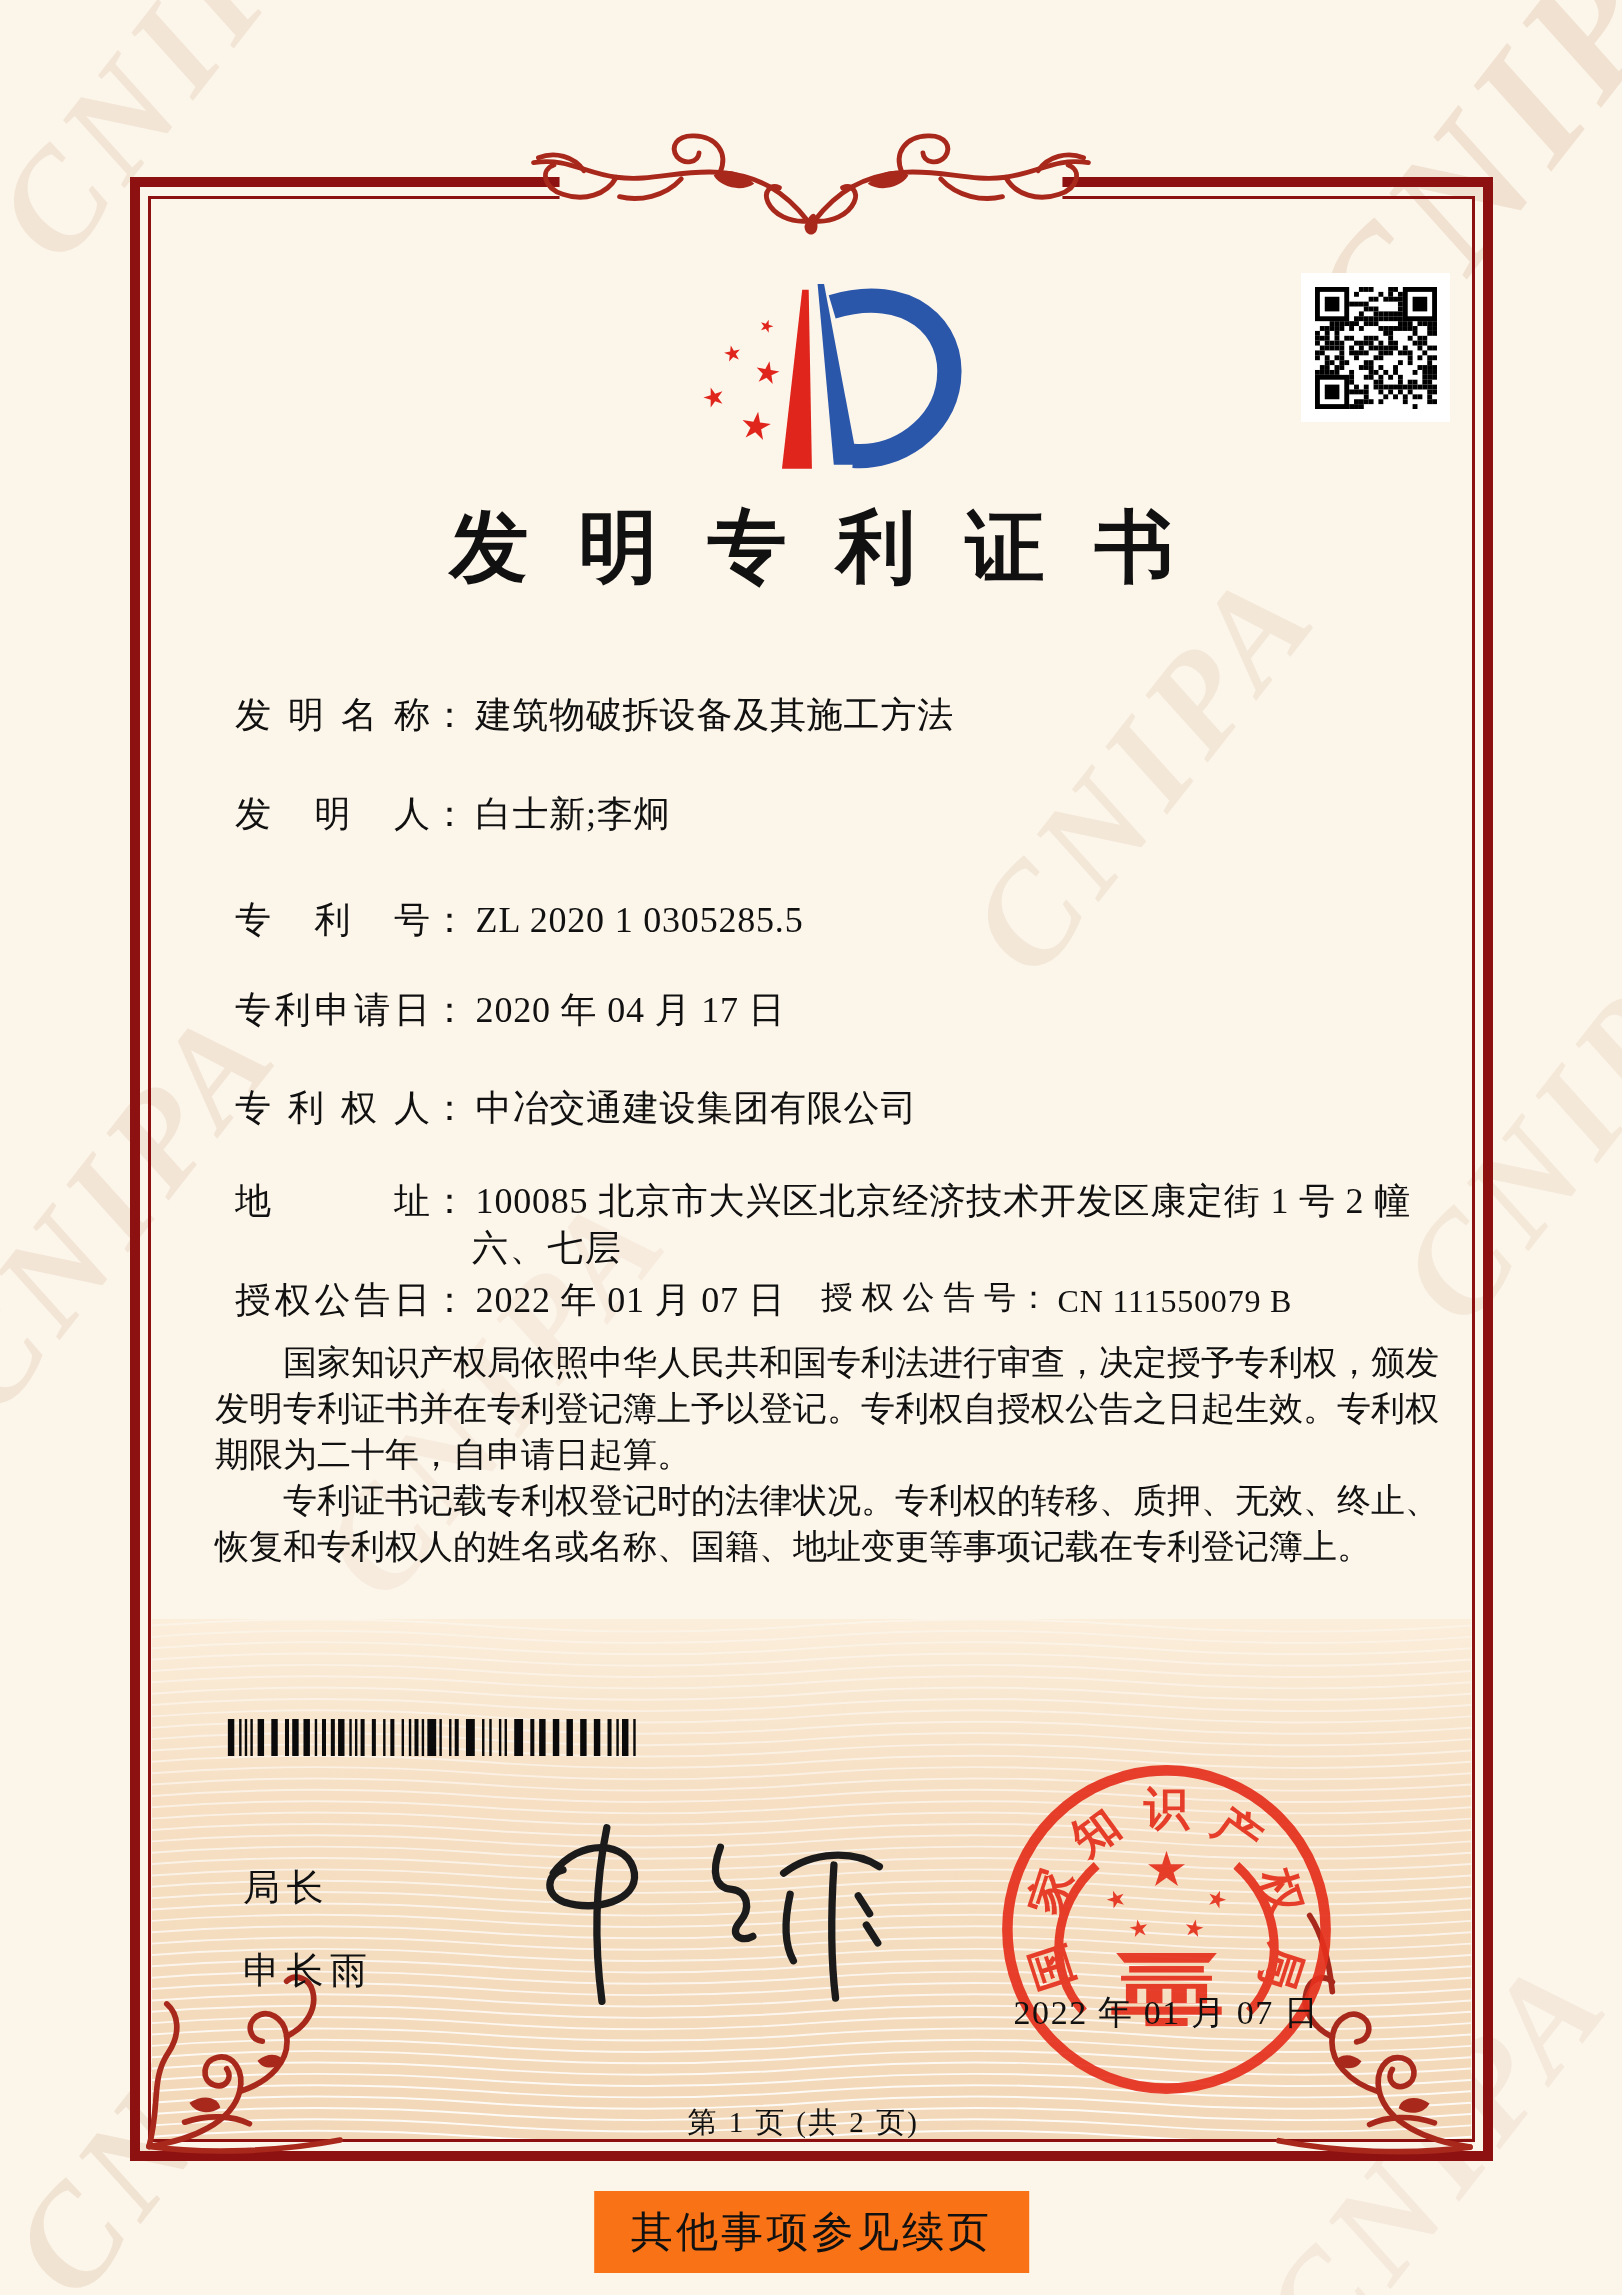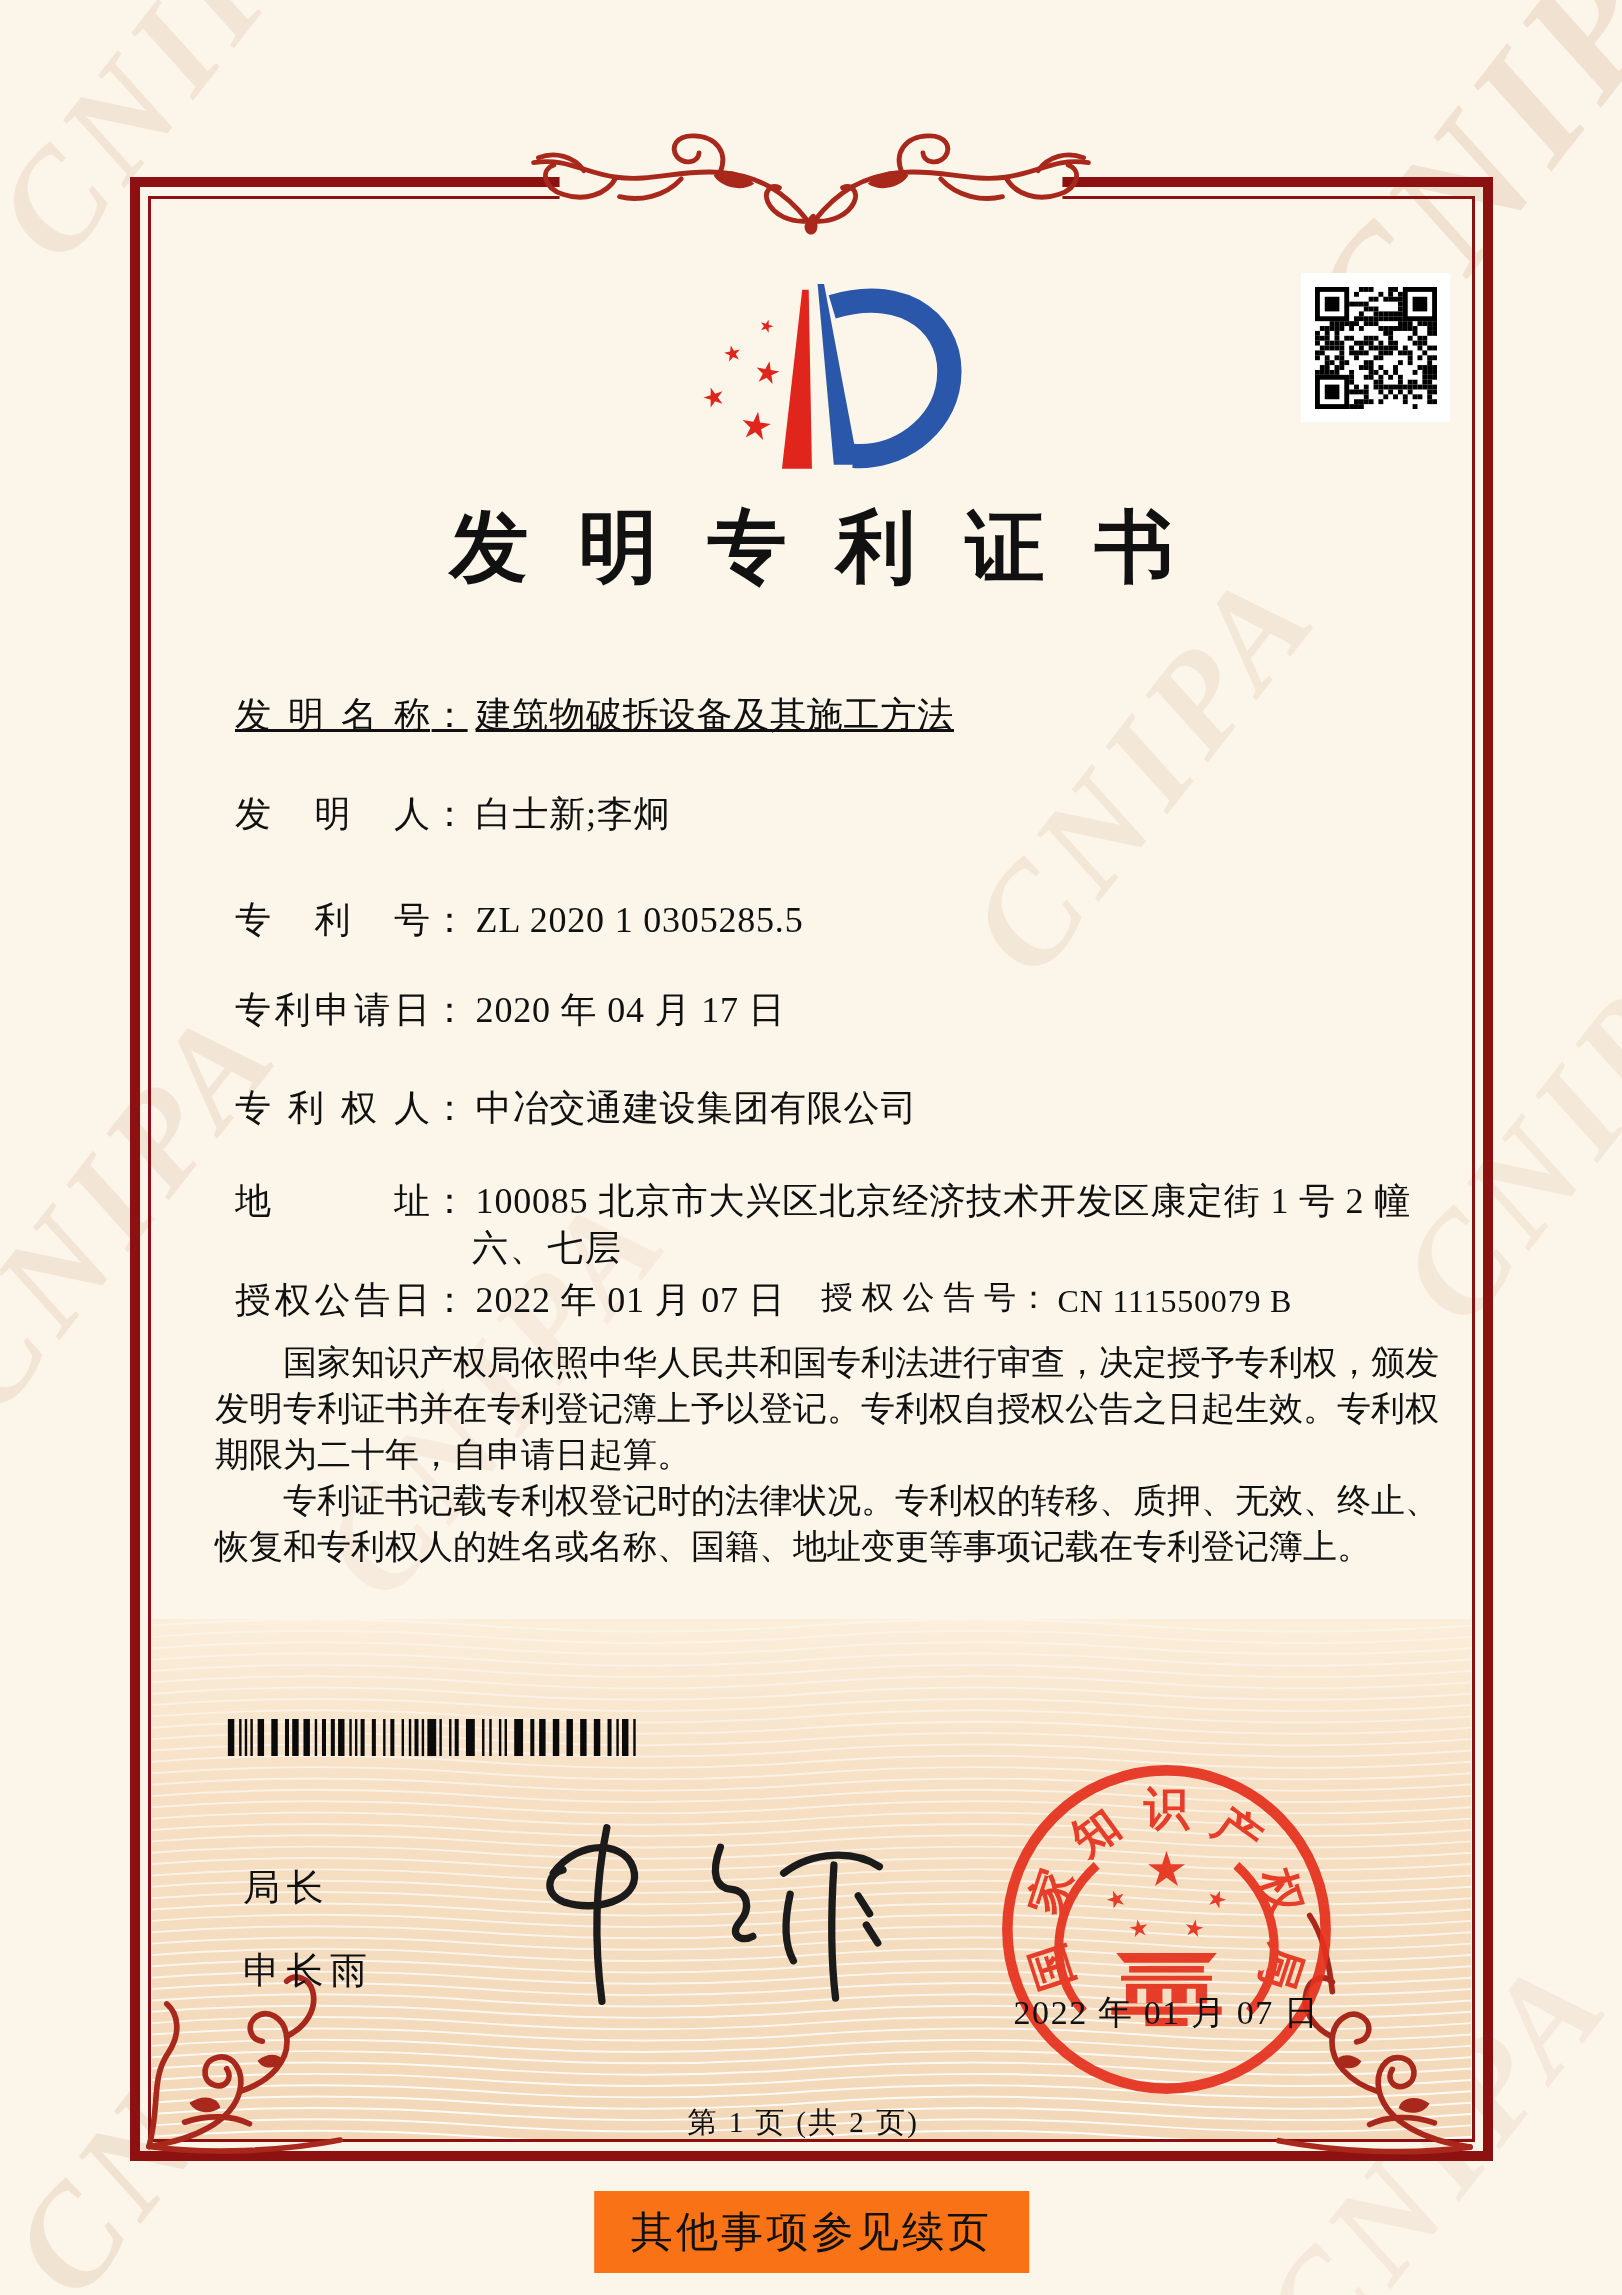--- a/index.html
+++ b/index.html
@@ -42,21 +42,21 @@
 
   .title{position:absolute;left:50%;top:495px;transform:translateX(-50%);
          font-size:79px;font-weight:bold;letter-spacing:50px;padding-left:50px;
          white-space:nowrap;}
 
   .row{position:absolute;left:235px;display:flex;align-items:baseline;
        font-size:36px;white-space:nowrap;}
   .flabel{display:inline-block;width:195px;text-align:justify;text-align-last:justify;}
   .colon{margin:0 8px 0 1.6px;}
   .fval{letter-spacing:0.8px;}
-  .r1{top:691px;text-decoration:underline;} .r2{top:790px;} .r3{top:888px;margin-top:8px;} .r4{top:986px;}
+  .r1{top:691px;} .r2{top:790px;} .r3{top:888px;margin-top:8px;} .r4{top:986px;}
   .r5{top:1084px;} .r6{top:1177px;} .r7{top:1276px;}
   .addr2{position:absolute;left:472px;top:1224px;font-size:36px;letter-spacing:1.6px;}
   .grant2{position:absolute;left:821px;top:1276px;display:flex;align-items:flex-end;
           font-size:32px;white-space:nowrap;}
 
   .bodytext{position:absolute;left:215px;top:1340px;width:1224px;font-size:34px;
             line-height:46px;text-align:justify;}
   .bodytext p{margin:0;text-indent:68px;}
 
   .barcode{position:absolute;left:226px;top:1719px;}

